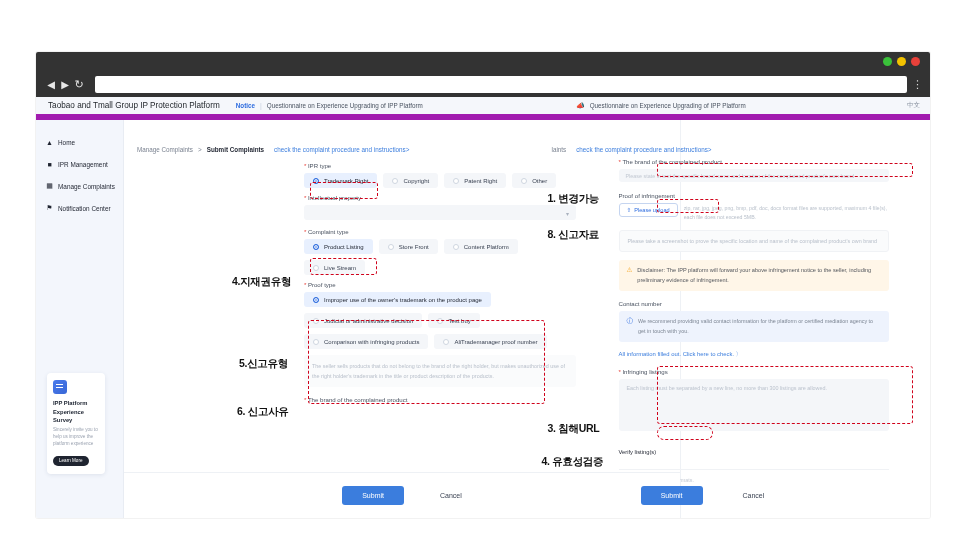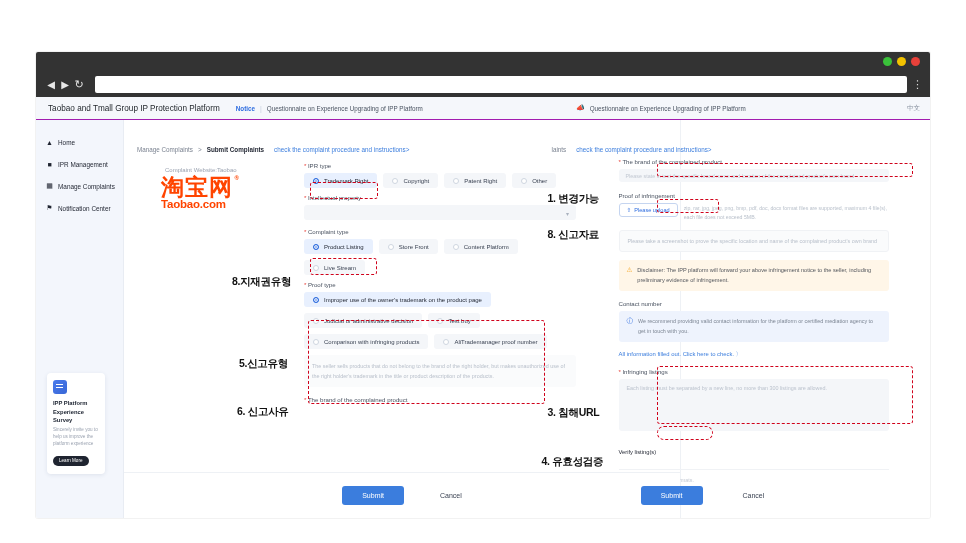--- a/index.html
+++ b/index.html
@@ -48,21 +48,21 @@
   }
   .nav-reload { font-size:11px; margin-right:4px; }
   .url-bar {
     flex:1; height:17px; background:#fff; border-radius:2px; margin:0 5px;
   }
   .kebab { width:10px; color:#ddd; font-size:11px; text-align:center; line-height:1; }
 
   
   .sitebar {
     position:relative; height:23px; background:#f5f7fb;
-    border-bottom:1px solid #a21caf;
+    border-bottom:6px solid #a21caf;
     display:flex; align-items:center;
   }
   .site-title { margin-left:12px; font-size:8.2px; color:#24292e; }
   .notice-tag { margin-left:16px; font-size:6.3px; color:#2d6cdf; font-weight:700; }
   .notice-sep { margin:0 5px; color:#c9d2de; font-size:7px; }
   .notice-text { font-size:6.3px; color:#4a5361; }
   .sitebar-right {
     position:absolute; left:540px; display:flex; align-items:center; gap:5px;
   }
   .megaphone { color:#4a86e8; font-size:7px; }
@@ -296,30 +296,20 @@
         <div class="columns">
 
           <div class="col-left">
             <div class="crumbs" style="padding-left:0">
               <span>Manage Complaints</span>
               <span>&gt;</span>
               <span class="crumb-strong">Submit Complaints</span>
               <span class="crumb-link">check the complaint procedure and instructions&gt;</span>
             </div>
 
-            <div style="margin-top:14px">
-              <div class="cw-label">Complaint Website:Taobao</div>
-              <div class="taobao">
-                <div class="taobao-cn">
-                  <span>淘宝网</span>
-                  <span class="taobao-reg">®</span>
-                </div>
-                <div class="taobao-en">Taobao.com</div>
-              </div>
-            </div>
 
             <div style="position:absolute; left:180px; top:42px; width:272px;">
 
               <div class="field-label">
                 <span class="req">*</span><span>IPR type</span>
               </div>
               <div class="radio-row">
                 <span class="radio-pill sel">
                   <span class="rdot on"></span>
                   <span>Trademark Right</span>
@@ -399,21 +389,21 @@
                 </span>
               </div>
 
               <div class="hint-box" style="margin-top:3px">The seller sells products that do not belong to the brand of the right holder, but makes unauthorized use of the right holder's trademark in the title or product description of the products.</div>
 
               <div class="field-label" style="margin-top:9px">
                 <span class="req">*</span><span>The brand of the complained product</span>
               </div>
             </div>
 
-            <div class="kr" style="left:108px; top:115px;">8.지재권유형</div>
+            <div class="kr" style="left:108px; top:115px;">4.지재권유형</div>
             <div class="kr" style="left:115px; top:197px;">5.신고유형</div>
             <div class="kr" style="left:113px; top:245px;">6. 신고사유</div>
           </div>
 
           <div class="vdivider"></div>
 
           <div class="col-right">
 
             <div class="crumbs" style="padding:9px 0 0 18px;">
               <span>laints</span>
@@ -462,21 +452,21 @@
 
               <div style="margin-top:9px">
                 <span class="verify-link">Verify listing(s)</span>
               </div>
 
               <div class="fmt-line">View acceptable listing formats.</div>
             </div>
 
             <div class="kr" style="left:14px; top:32px;">1. 변경가능</div>
             <div class="kr" style="left:14px; top:68px;">8. 신고자료</div>
-            <div class="kr" style="left:14px; top:246px;">3. 침해URL</div>
+            <div class="kr" style="left:14px; top:262px;">3. 침해URL</div>
             <div class="kr" style="left:8px; top:295px;">4. 유효성검증</div>
           </div>
         </div>
 
         <div class="footer" style="width:556px;">
           <button class="btn-submit">Submit</button>
           <button class="btn-cancel">Cancel</button>
         </div>
         <div class="footer-right">
           <button class="btn-submit">Submit</button>

